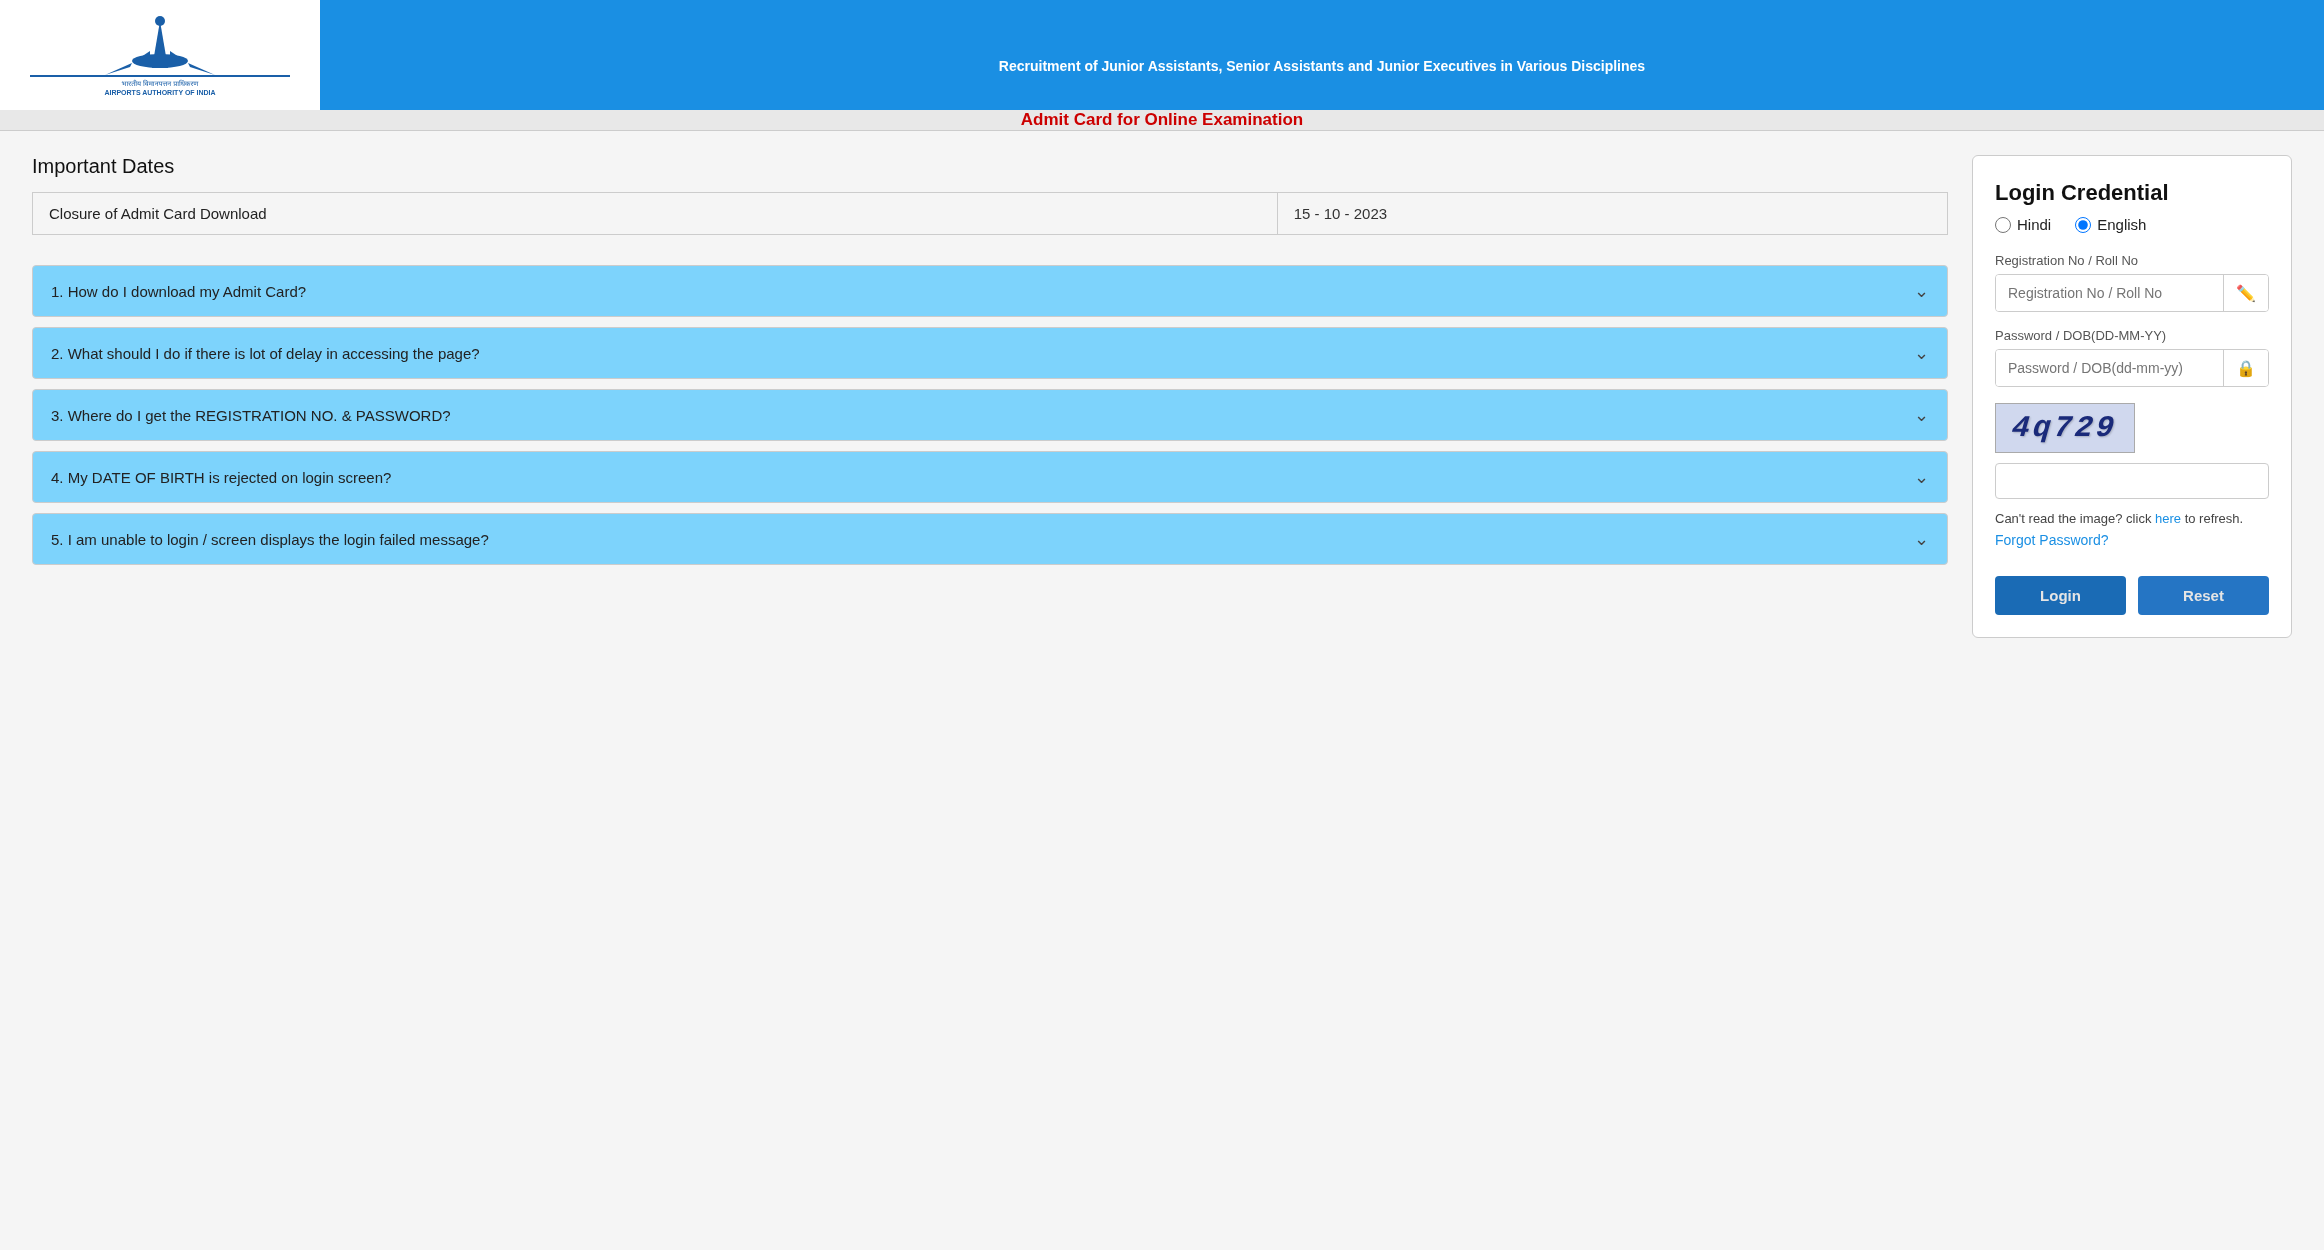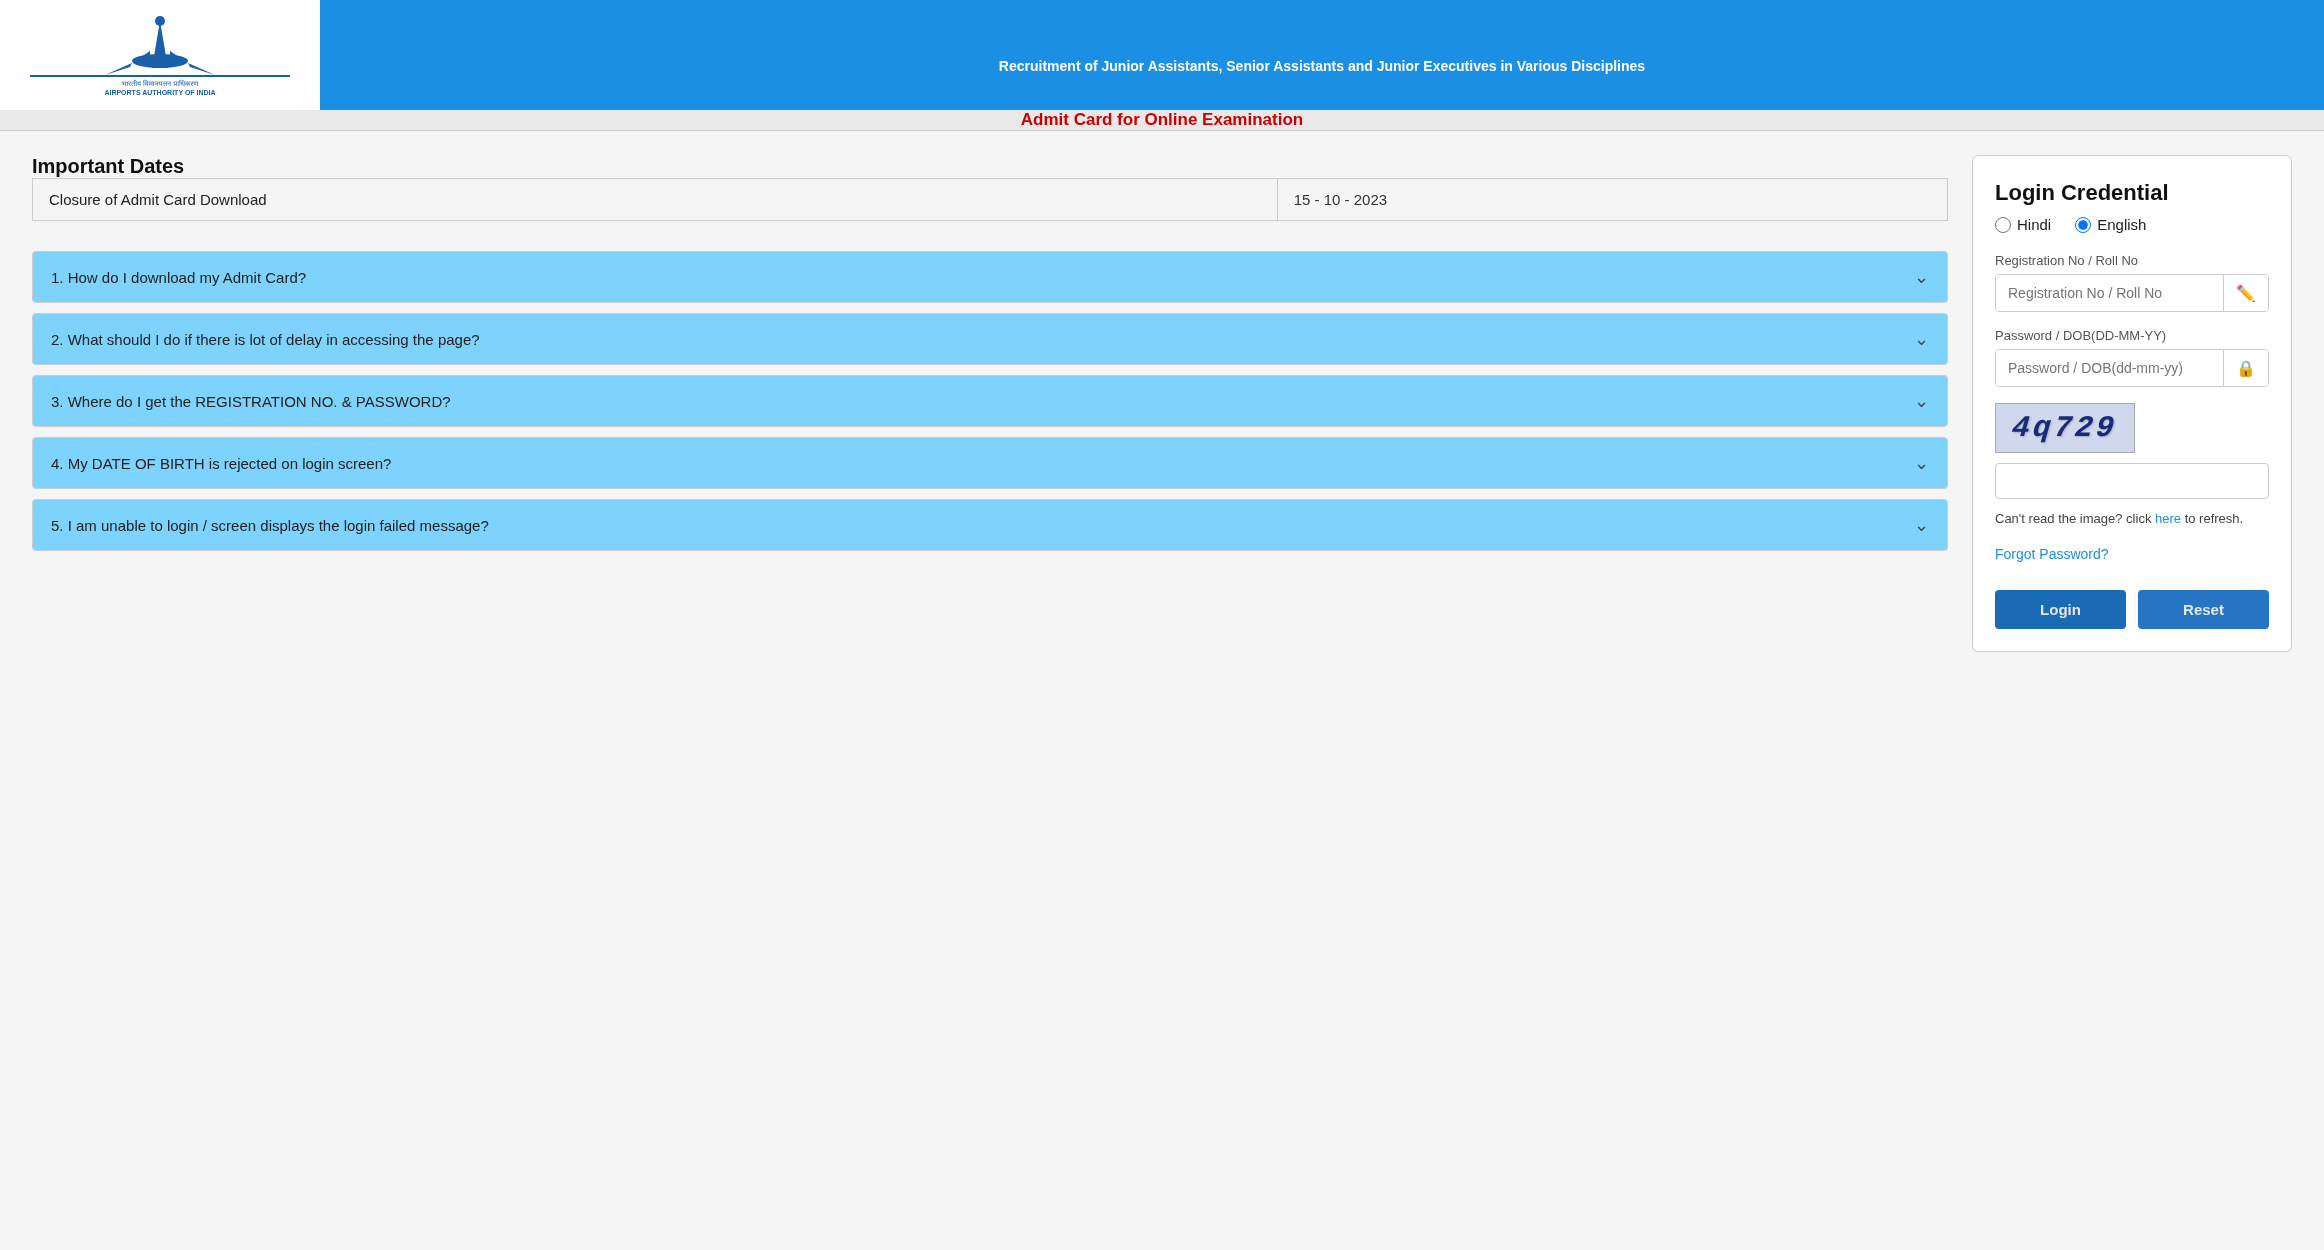--- a/index.html
+++ b/index.html
@@ -63,22 +63,22 @@
       align-items: flex-start;
     }
 
     .left-panel {
       flex: 1;
     }
 
     
     .section-title {
       font-size: 20px;
-      font-weight: bold;
-      margin-bottom: 0;
+      font-weight: normal;
+      margin-bottom: 14px;
       color: #111;
     }
 
     .dates-table {
       width: 100%;
       border-collapse: collapse;
       border: 1px solid #ccc;
       margin-bottom: 30px;
     }
     .dates-table td {
@@ -216,21 +216,21 @@
       border: 1px solid #ccc;
       border-radius: 4px;
       padding: 9px 12px;
       font-size: 14px;
       outline: none;
       margin-bottom: 12px;
     }
     .captcha-refresh {
       font-size: 13px;
       color: #444;
-      margin-bottom: 20px;
+      margin-bottom: 6px;
     }
     .captcha-refresh a {
       color: #1a8fe3;
       text-decoration: none;
     }
     .forgot-password {
       color: #1a8fe3;
       font-size: 14px;
       text-decoration: none;
       display: block;

